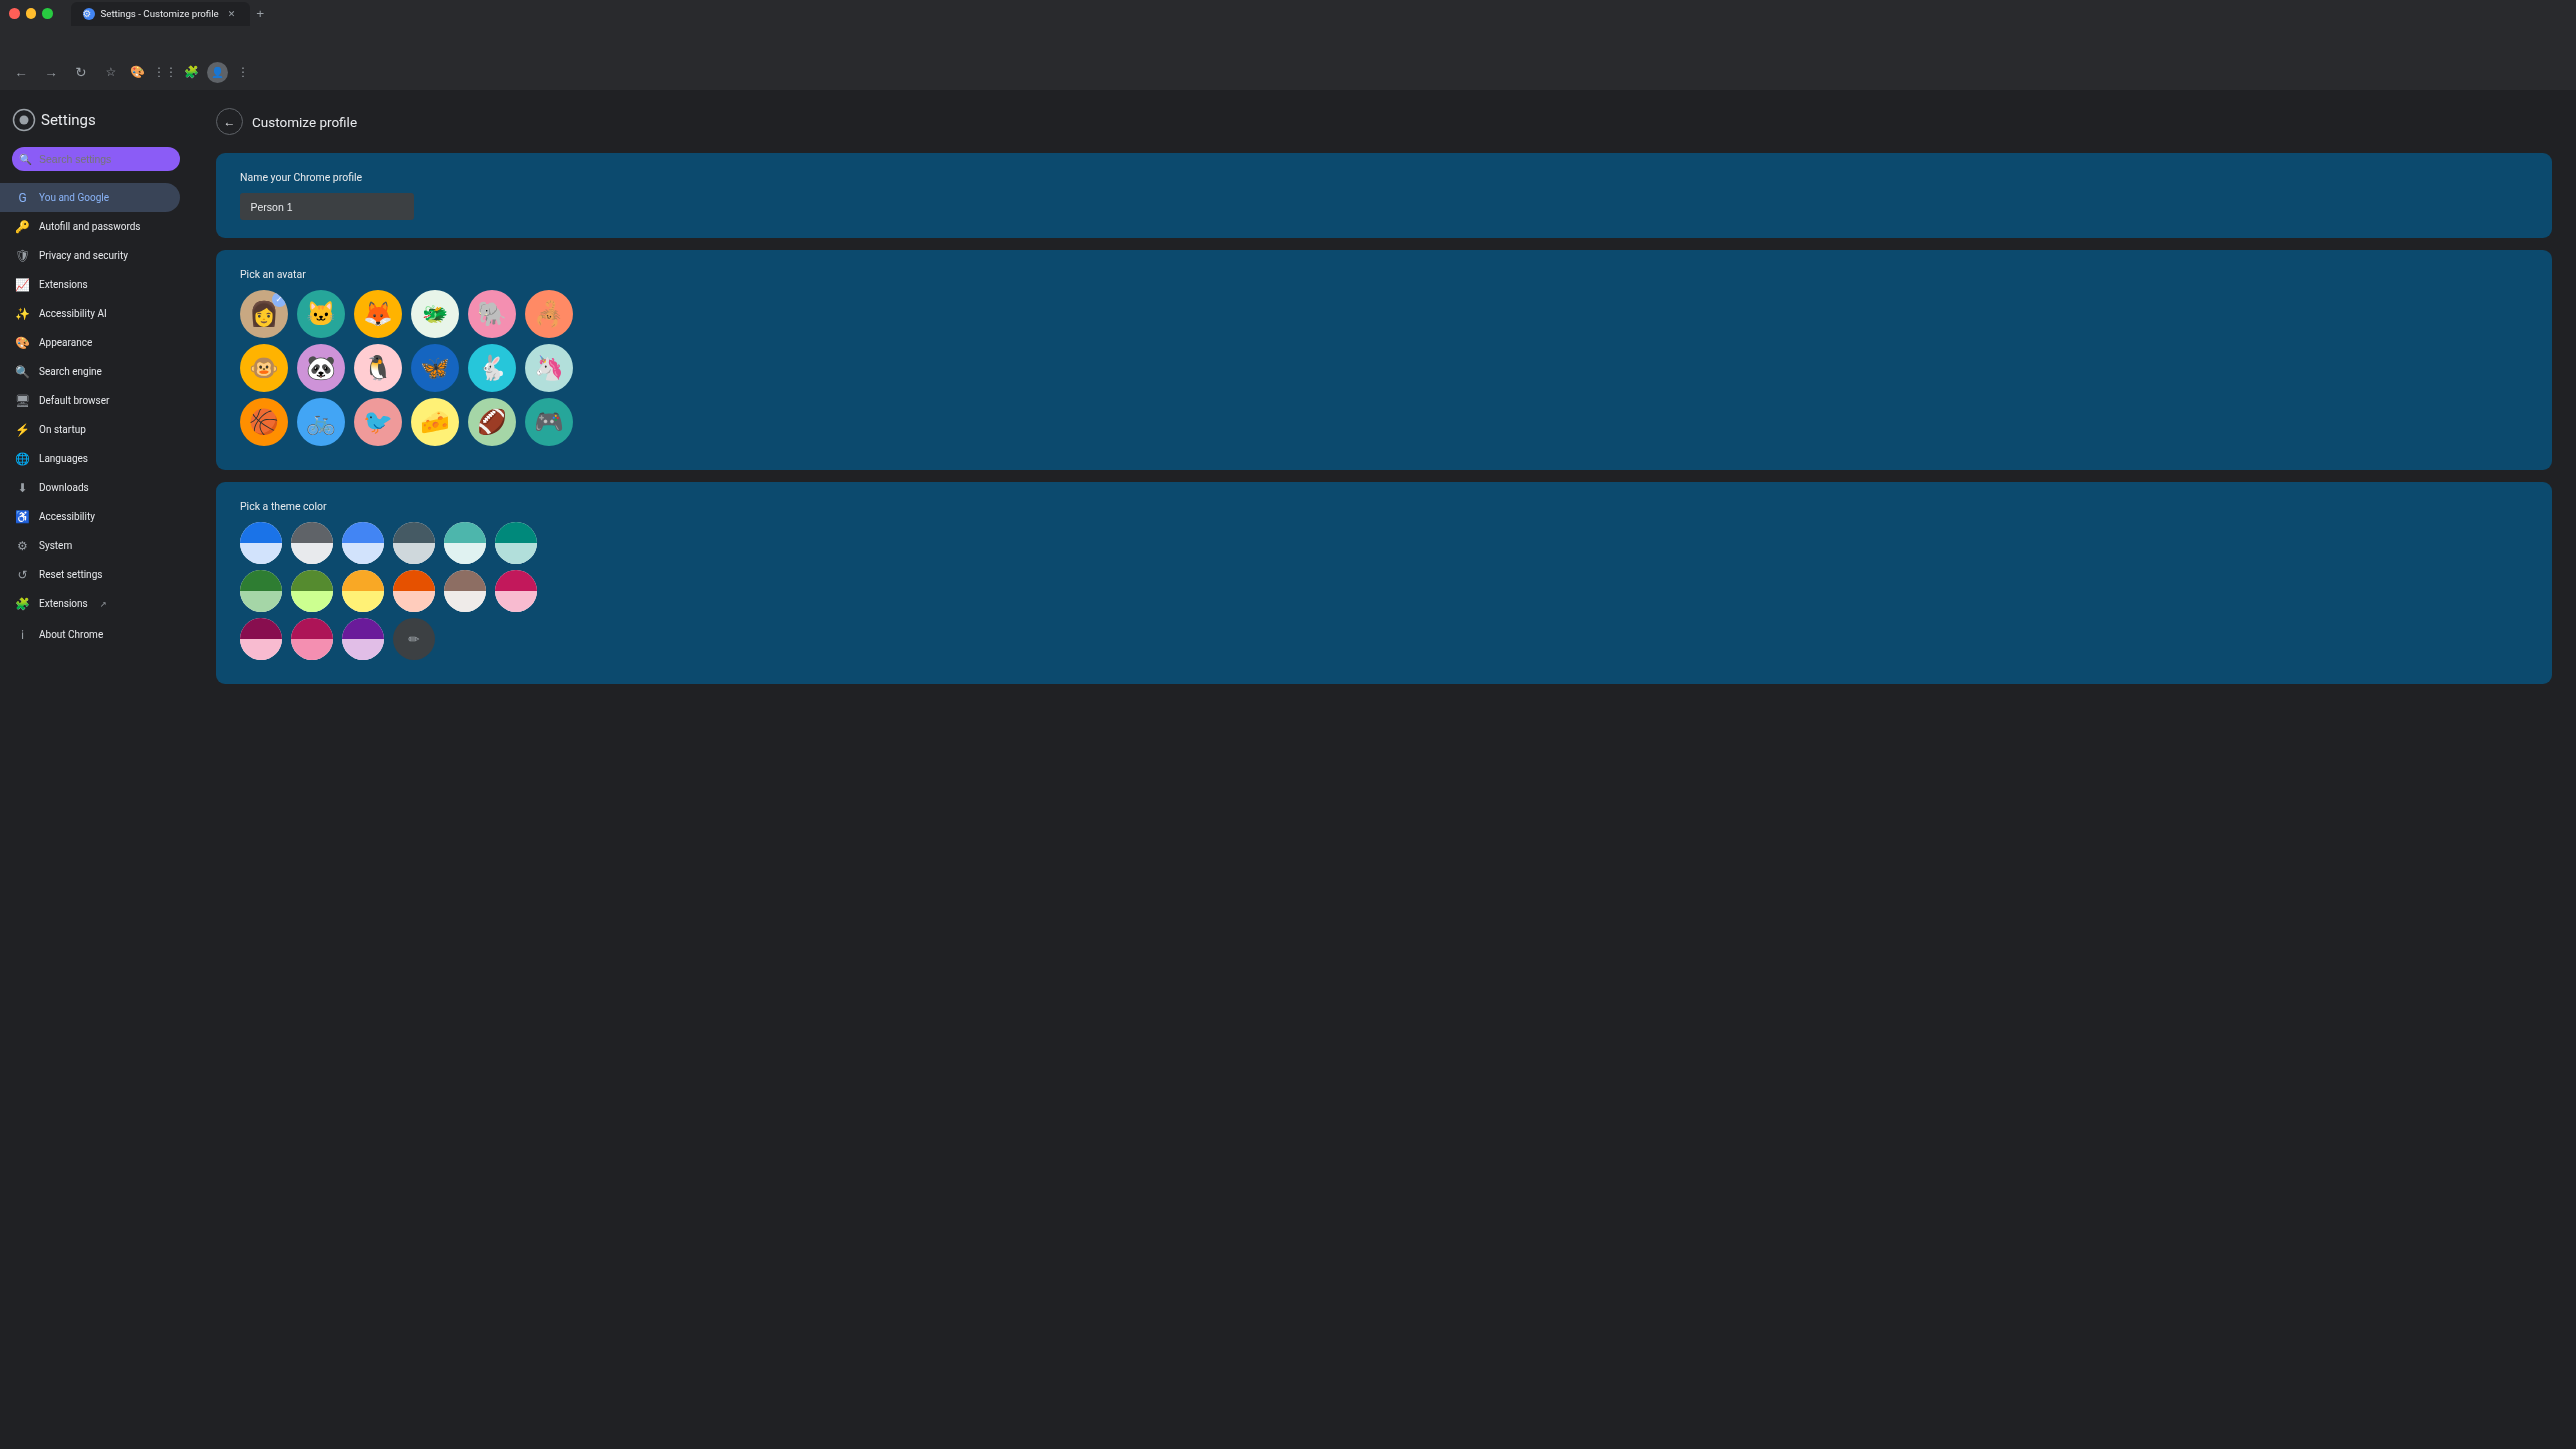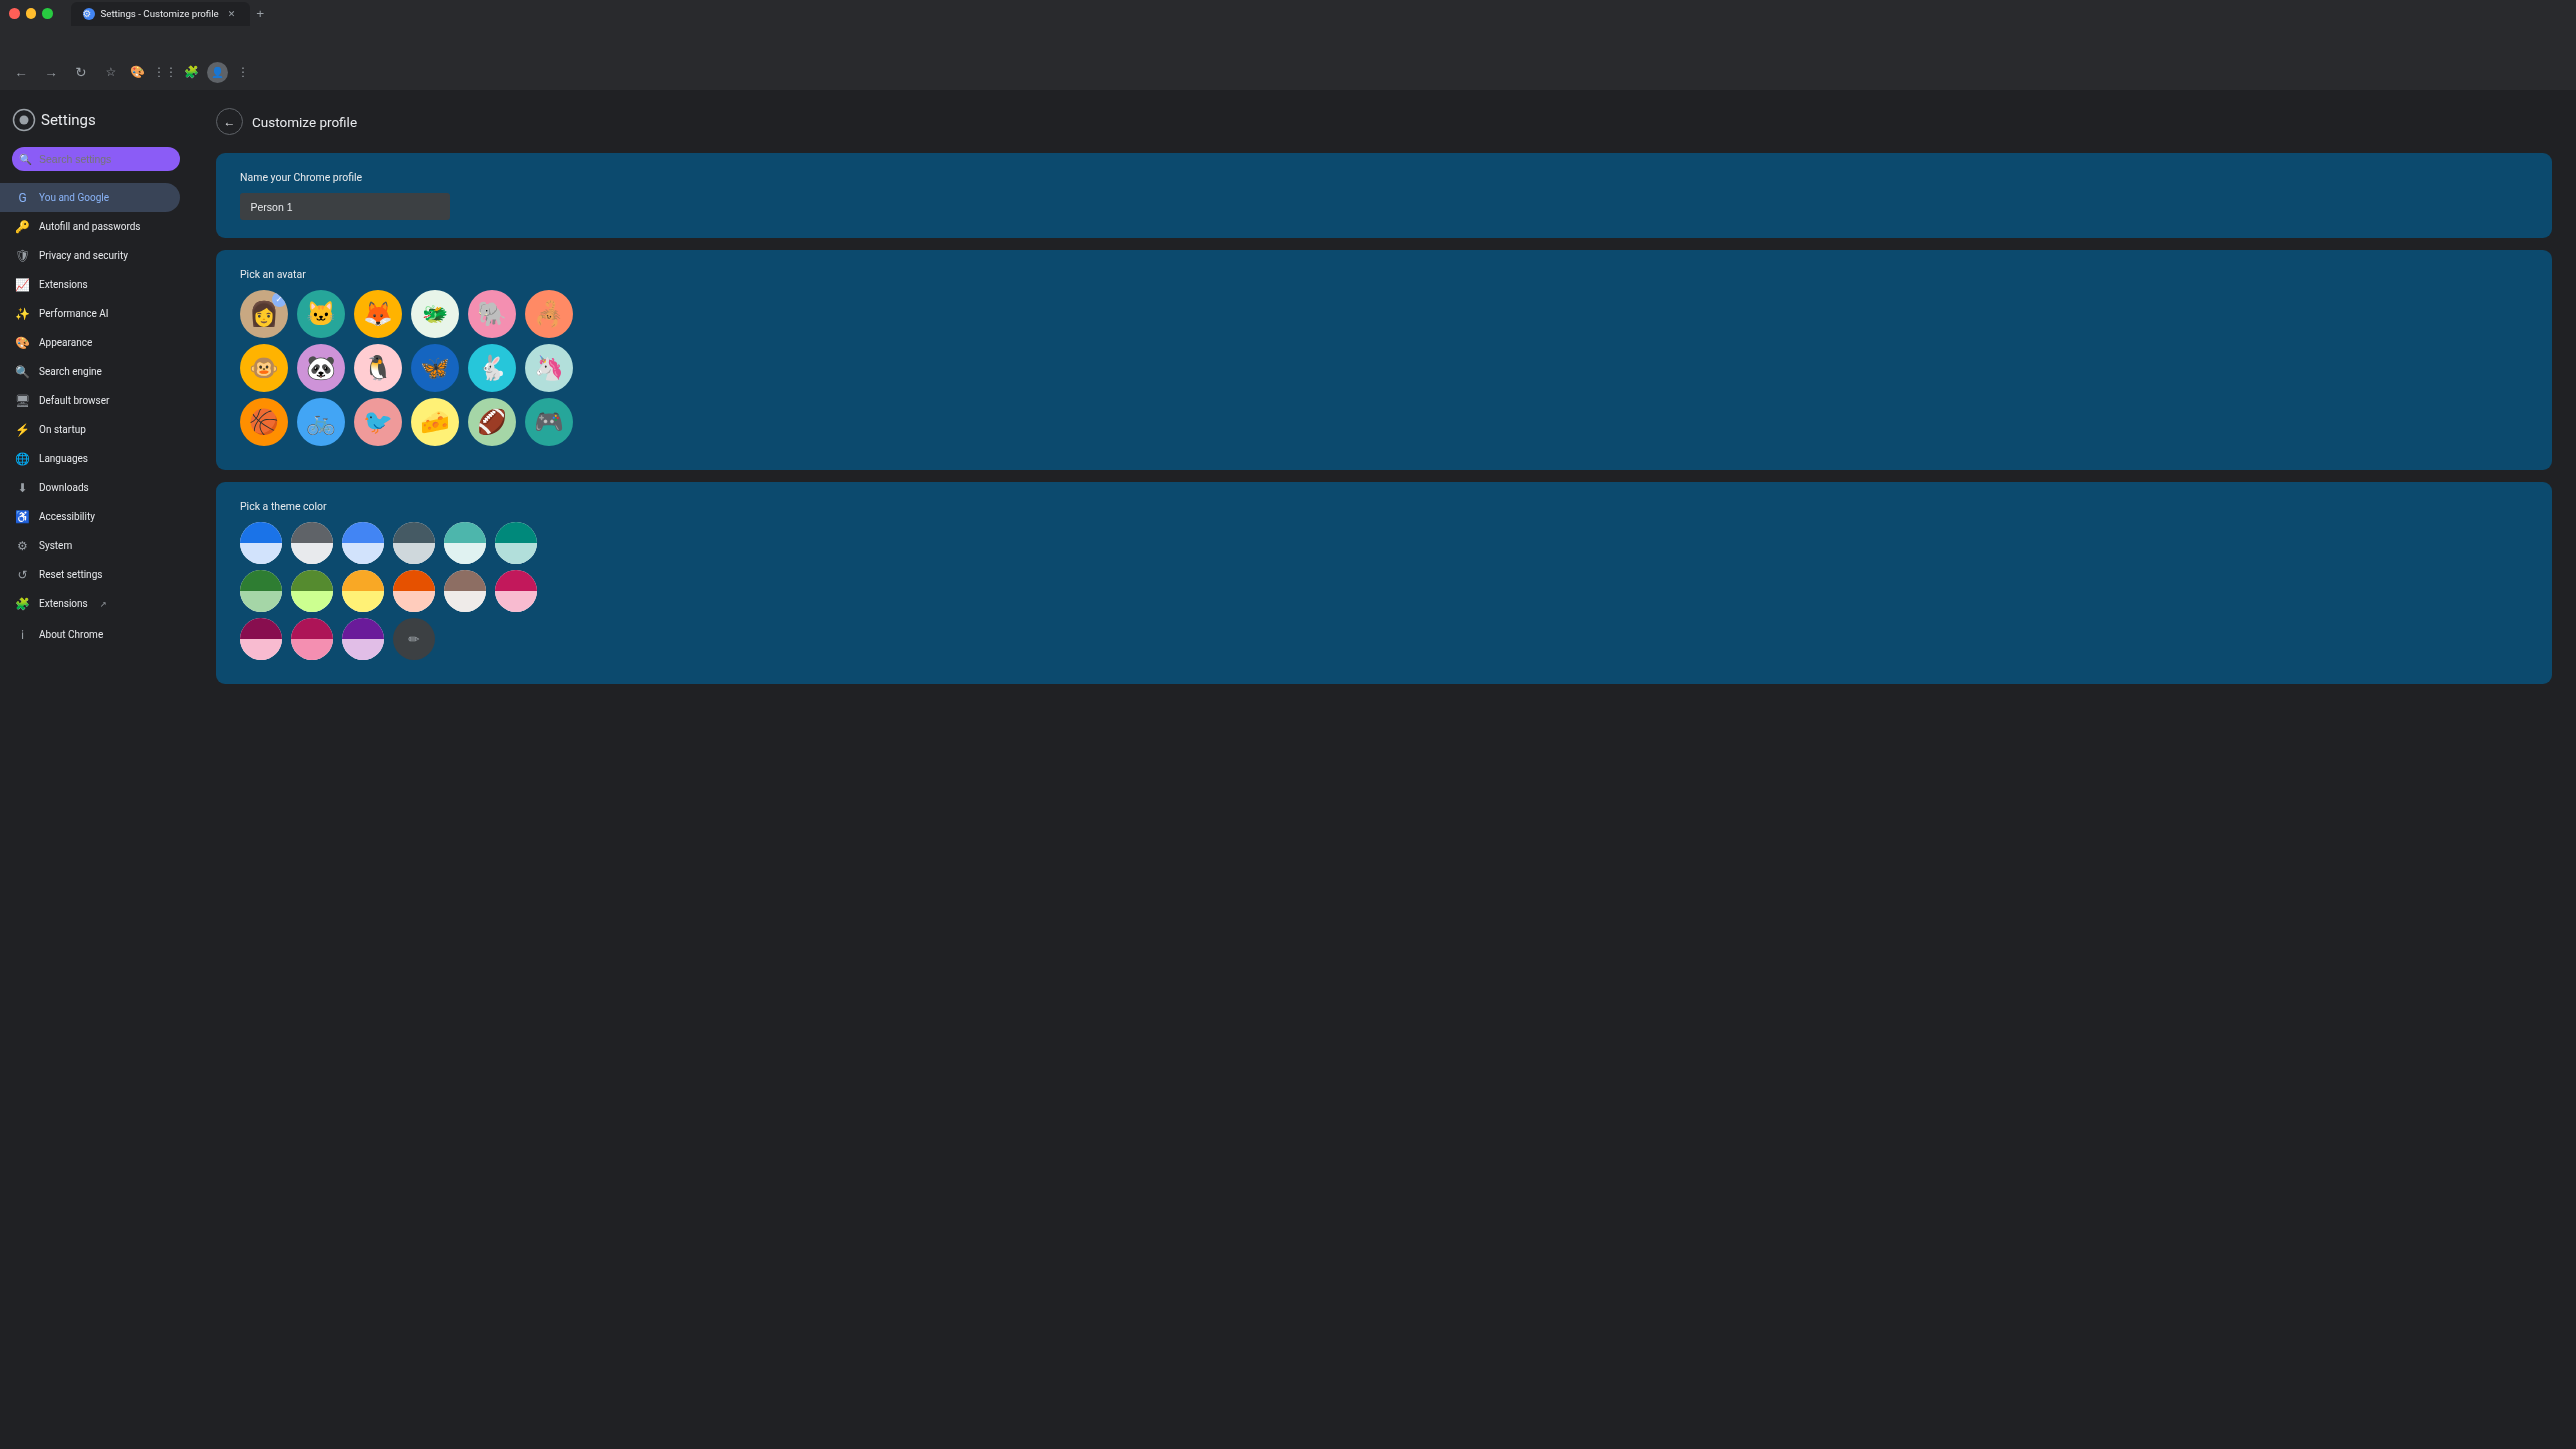--- a/index.html
+++ b/index.html
@@ -281,21 +281,21 @@
       color: #e8eaed;
       margin-bottom: 9px;
     }
     .name-input {
       background: #3c4043;
       border: none;
       border-radius: 3px;
       padding: 7.5px 10.5px;
       color: #e8eaed;
       font-size: 10.5px;
-      width: 210px;
+      width: 174px;
       outline: none;
     }
     .color-row {
       display: flex;
       align-items: center;
       gap: 9px;
       margin-bottom: 6px;
     }
     .custom-color-btn {
       width: 42px;
@@ -441,21 +441,21 @@
       <div class="nav-item">
         <span class="nav-icon">🛡</span>
         <span class="nav-label">Privacy and security</span>
       </div>
       <div class="nav-item">
         <span class="nav-icon">📈</span>
         <span class="nav-label">Extensions</span>
       </div>
       <div class="nav-item">
         <span class="nav-icon">✨</span>
-        <span class="nav-label">Performance AI</span>
+        <span class="nav-label">Accessibility AI</span>
       </div>
       <div class="nav-item">
         <span class="nav-icon">🎨</span>
         <span class="nav-label">Appearance</span>
       </div>
       <div class="nav-item">
         <span class="nav-icon">🔍</span>
         <span class="nav-label">Search engine</span>
       </div>
       <div class="nav-item">

